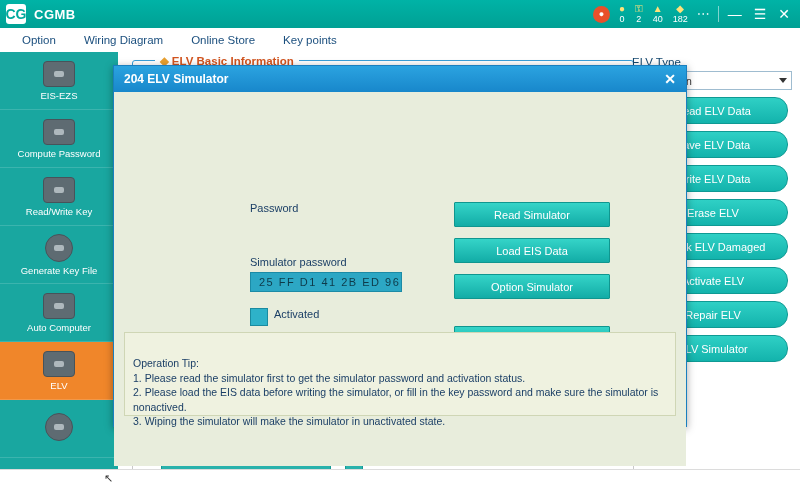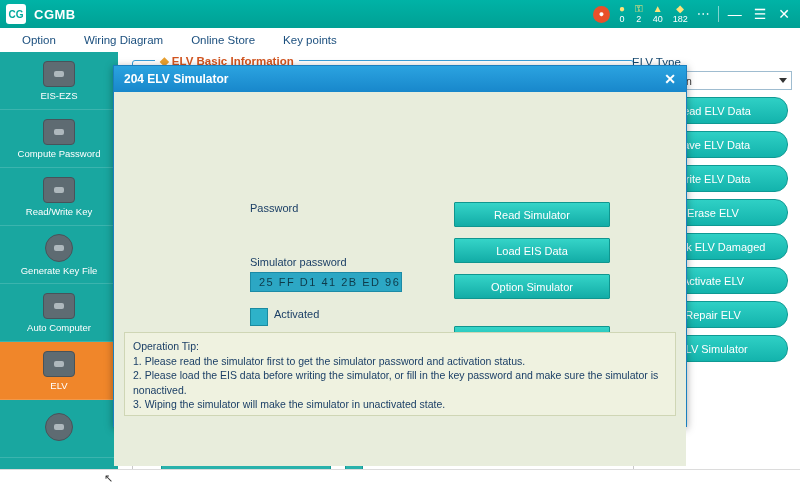--- a/index.html
+++ b/index.html
@@ -32,21 +32,21 @@
     display: flex;
     align-items: center;
   }
   .app-logo {
     width: 20px;
     height: 20px;
     margin-left: 6px;
     background: #ffffff;
     border-radius: 3px;
     color: #00a99d;
-    font-size: 10px;
+    font-size: 14px;
     font-weight: bold;
     display: flex;
     align-items: center;
     justify-content: center;
   }
   .app-title {
     color: #ffffff;
     font-size: 13px;
     font-weight: bold;
     margin-left: 8px;
@@ -363,21 +363,21 @@
     justify-content: center;
     box-sizing: border-box;
   }
   .tipbox {
     position: absolute;
     left: 10px; top: 240px;
     width: 552px;
     height: 84px;
     background: #eff2e0;
     border: 1px solid #cfd6b5;
-    padding: 6px 8px;
+    padding: 23px 8px;
     box-sizing: border-box;
     font-size: 10.5px;
     color: #1b3f66;
     line-height: 14.5px;
   }
   .tipbox div { white-space: pre-wrap; }
 
   .statusbar {
     position: absolute;
     left: 0; bottom: 0;

